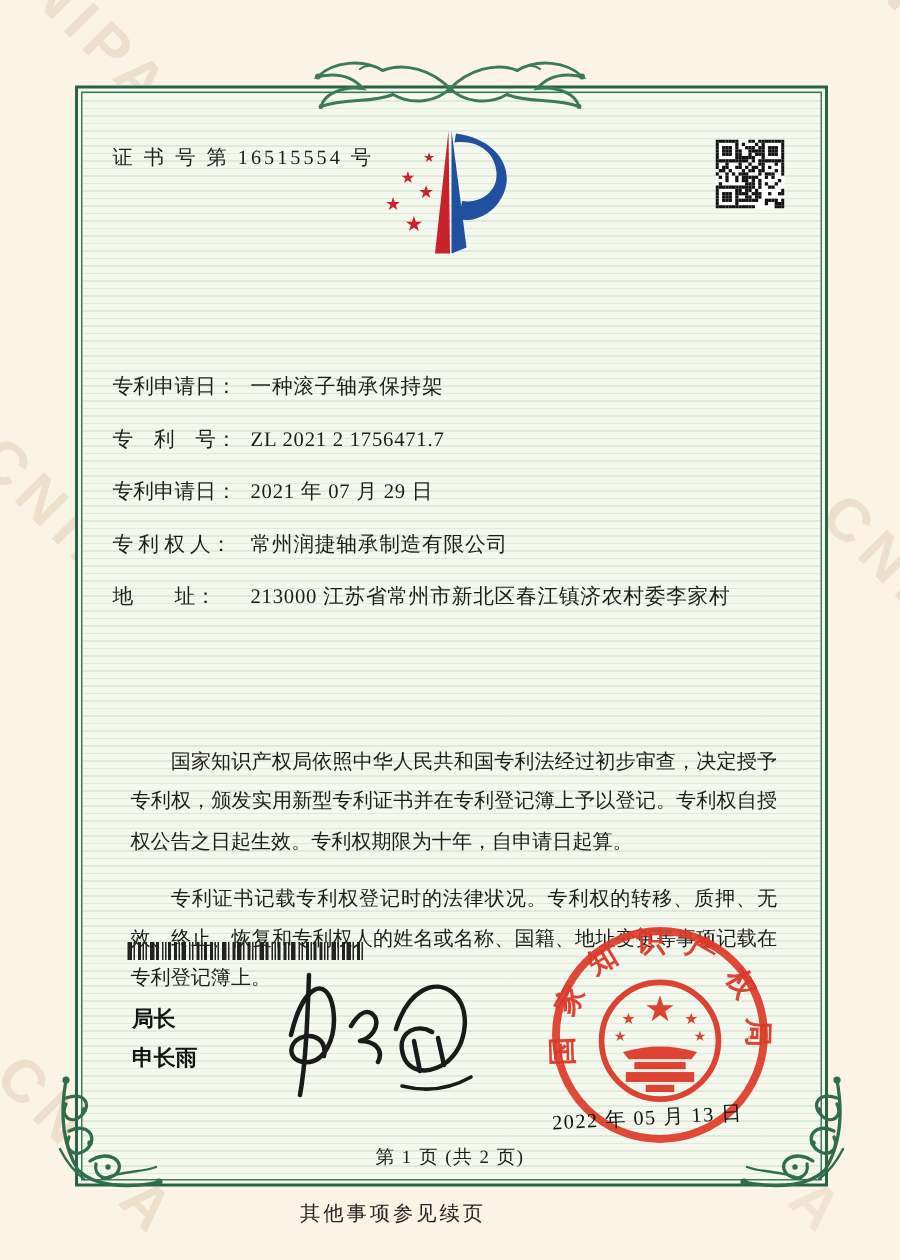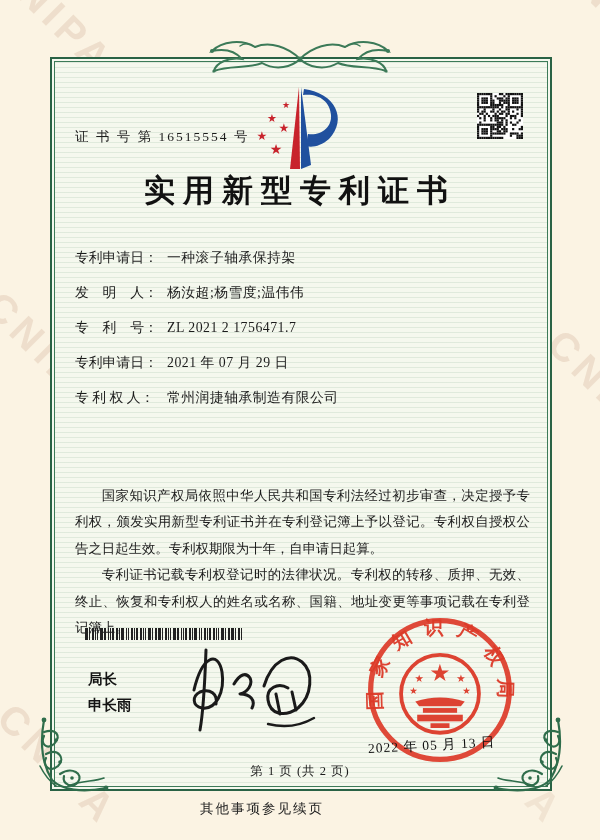--- a/index.html
+++ b/index.html
@@ -38,42 +38,42 @@
       repeating-linear-gradient(180deg,
         rgba(148,184,156,0.22) 0px, rgba(148,184,156,0.22) 1px,
         transparent 1px, transparent 5px);
   }
 
   .ornament-top{position:absolute;left:200px;top:33px;width:200px;height:46px;}
   .ornament-corner{position:absolute;width:78px;height:78px;top:716px;}
   .ornament-corner.bl{left:34px;}
   .ornament-corner.br{left:490px;transform:scaleX(-1);}
 
-  .cert-no{position:absolute;left:75px;top:96px;font-size:13.5px;letter-spacing:2px;margin-top:32px;}
+  .cert-no{position:absolute;left:75px;top:96px;font-size:13.5px;letter-spacing:2px;}
 
   .logo{position:absolute;left:252px;top:84px;width:100px;height:88px;}
 
   .qr{position:absolute;left:477px;top:93px;width:46px;height:46px;background:#fff;}
 
   .title{
     position:absolute;left:0;top:170px;width:600px;text-align:center;
     font-size:31px;font-weight:bold;letter-spacing:8px;color:#111;
   }
 
   .fields{position:absolute;left:75px;top:240px;width:460px;}
   .frow{height:35px;line-height:35px;font-size:13.8px;white-space:nowrap;}
   .flabel{display:inline-block;width:92px;}
   .fvalue{letter-spacing:0.5px;}
   .grant-pair1{display:inline-block;width:236px;}
 
   .paras{
     position:absolute;left:75px;top:483px;width:455px;
     font-size:13.4px;line-height:26.4px;text-align:justify;
   }
-  .paras p{margin:0;text-indent:2em;}
+  .paras p{margin:12px;text-indent:2em;}
 
   .barcode{position:absolute;left:85px;top:628px;height:12px;font-size:0;}
   .barcode i{display:inline-block;height:12px;background:#222;}
 
   .director{position:absolute;left:88px;top:670px;
     font-family:"Liberation Sans","DejaVu Sans",sans-serif;font-size:14.5px;
     font-weight:bold;color:#141414;}
   .director div{margin-bottom:7px;}
   .signature{position:absolute;left:172px;top:638px;width:150px;height:102px;}
 
@@ -405,37 +405,36 @@
         <rect x="15.33" y="43.81" width="2.19" height="2.19" fill="#111"></rect>
         <rect x="17.52" y="43.81" width="2.19" height="2.19" fill="#111"></rect>
         <rect x="19.71" y="43.81" width="2.19" height="2.19" fill="#111"></rect>
         <rect x="21.90" y="43.81" width="2.19" height="2.19" fill="#111"></rect>
         <rect x="24.10" y="43.81" width="2.19" height="2.19" fill="#111"></rect>
         <rect x="39.43" y="43.81" width="2.19" height="2.19" fill="#111"></rect>
         <rect x="41.62" y="43.81" width="2.19" height="2.19" fill="#111"></rect>
         <rect x="43.81" y="43.81" width="2.19" height="2.19" fill="#111"></rect>
       </svg></div>
 
-  <div class="title">实用新型专利证书</div>
 
   <div class="fields">
     <div class="frow">
       <span class="flabel">专利申请日：</span><span class="fvalue">一种滚子轴承保持架</span>
-    </div>
-    <div class="frow">
-      <span class="flabel">发　明　人：</span><span class="fvalue">杨汝超;杨雪度;温伟伟</span>
     </div>
     <div class="frow">
       <span class="flabel">专　利　号：</span><span class="fvalue">ZL 2021 2 1756471.7</span>
     </div>
     <div class="frow">
       <span class="flabel">专利申请日：</span><span class="fvalue">2021 年 07 月 29 日</span>
     </div>
     <div class="frow">
       <span class="flabel">专 利 权 人：</span><span class="fvalue">常州润捷轴承制造有限公司</span>
+    </div>
+    <div class="frow">
+      <span class="flabel">地　　址：</span><span class="fvalue">213000 江苏省常州市新北区春江镇济农村委李家村</span>
     </div>
   </div>
 
   <div class="paras">
     <p>国家知识产权局依照中华人民共和国专利法经过初步审查，决定授予专利权，颁发实用新型专利证书并在专利登记簿上予以登记。专利权自授权公告之日起生效。专利权期限为十年，自申请日起算。</p>
     <p>专利证书记载专利权登记时的法律状况。专利权的转移、质押、无效、终止、恢复和专利权人的姓名或名称、国籍、地址变更等事项记载在专利登记簿上。</p>
   </div>
 
   <div class="barcode"><i style="width:3px;margin-right:1px"></i><i style="width:1px;margin-right:2px"></i><i style="width:2px;margin-right:1px"></i><i style="width:1px;margin-right:1px"></i><i style="width:1px;margin-right:2px"></i><i style="width:3px;margin-right:1px"></i><i style="width:2px;margin-right:2px"></i><i style="width:1px;margin-right:1px"></i><i style="width:1px;margin-right:1px"></i><i style="width:2px;margin-right:2px"></i><i style="width:2px;margin-right:1px"></i><i style="width:1px;margin-right:1px"></i><i style="width:3px;margin-right:2px"></i><i style="width:1px;margin-right:1px"></i><i style="width:1px;margin-right:2px"></i><i style="width:2px;margin-right:1px"></i><i style="width:1px;margin-right:1px"></i><i style="width:2px;margin-right:2px"></i><i style="width:2px;margin-right:1px"></i><i style="width:1px;margin-right:1px"></i><i style="width:1px;margin-right:2px"></i><i style="width:3px;margin-right:1px"></i><i style="width:1px;margin-right:2px"></i><i style="width:2px;margin-right:1px"></i><i style="width:3px;margin-right:1px"></i><i style="width:1px;margin-right:2px"></i><i style="width:2px;margin-right:1px"></i><i style="width:1px;margin-right:1px"></i><i style="width:1px;margin-right:2px"></i><i style="width:3px;margin-right:1px"></i><i style="width:2px;margin-right:2px"></i><i style="width:1px;margin-right:1px"></i><i style="width:1px;margin-right:1px"></i><i style="width:2px;margin-right:2px"></i><i style="width:2px;margin-right:1px"></i><i style="width:1px;margin-right:1px"></i><i style="width:3px;margin-right:2px"></i><i style="width:1px;margin-right:1px"></i><i style="width:1px;margin-right:2px"></i><i style="width:2px;margin-right:1px"></i><i style="width:1px;margin-right:1px"></i><i style="width:2px;margin-right:2px"></i><i style="width:2px;margin-right:1px"></i><i style="width:1px;margin-right:1px"></i><i style="width:1px;margin-right:2px"></i><i style="width:3px;margin-right:1px"></i><i style="width:1px;margin-right:2px"></i><i style="width:2px;margin-right:1px"></i><i style="width:3px;margin-right:1px"></i><i style="width:1px;margin-right:2px"></i><i style="width:2px;margin-right:1px"></i><i style="width:1px;margin-right:1px"></i></div>
 

